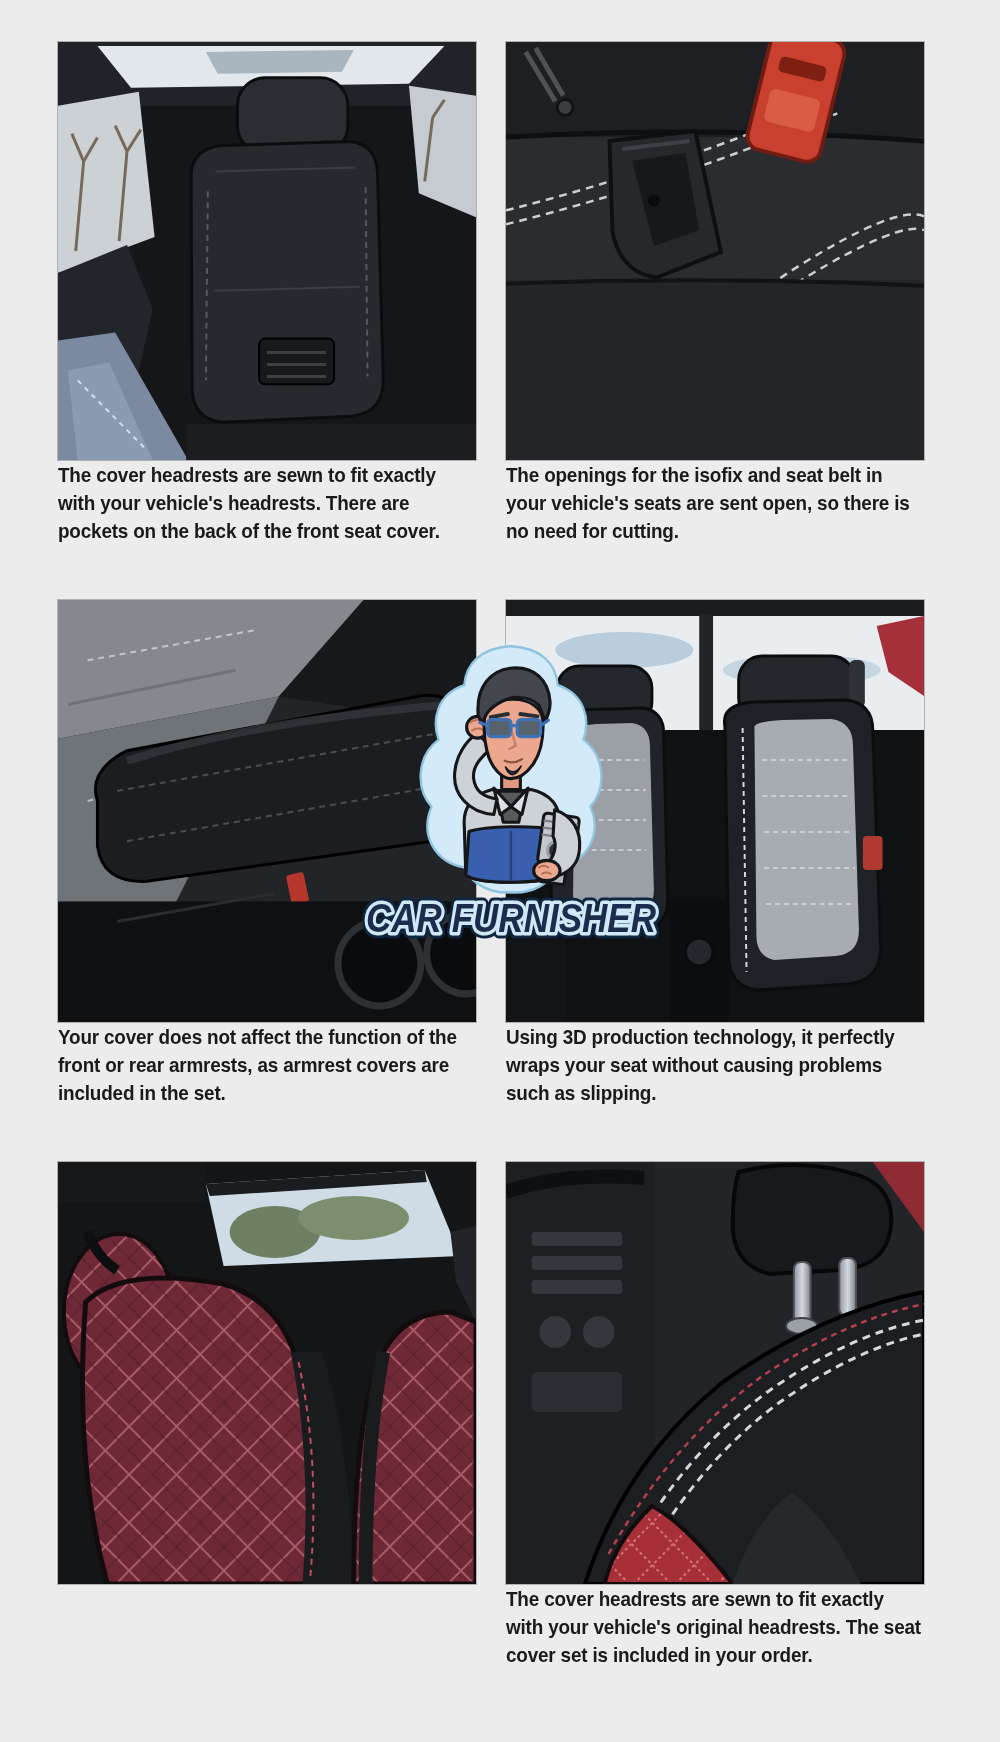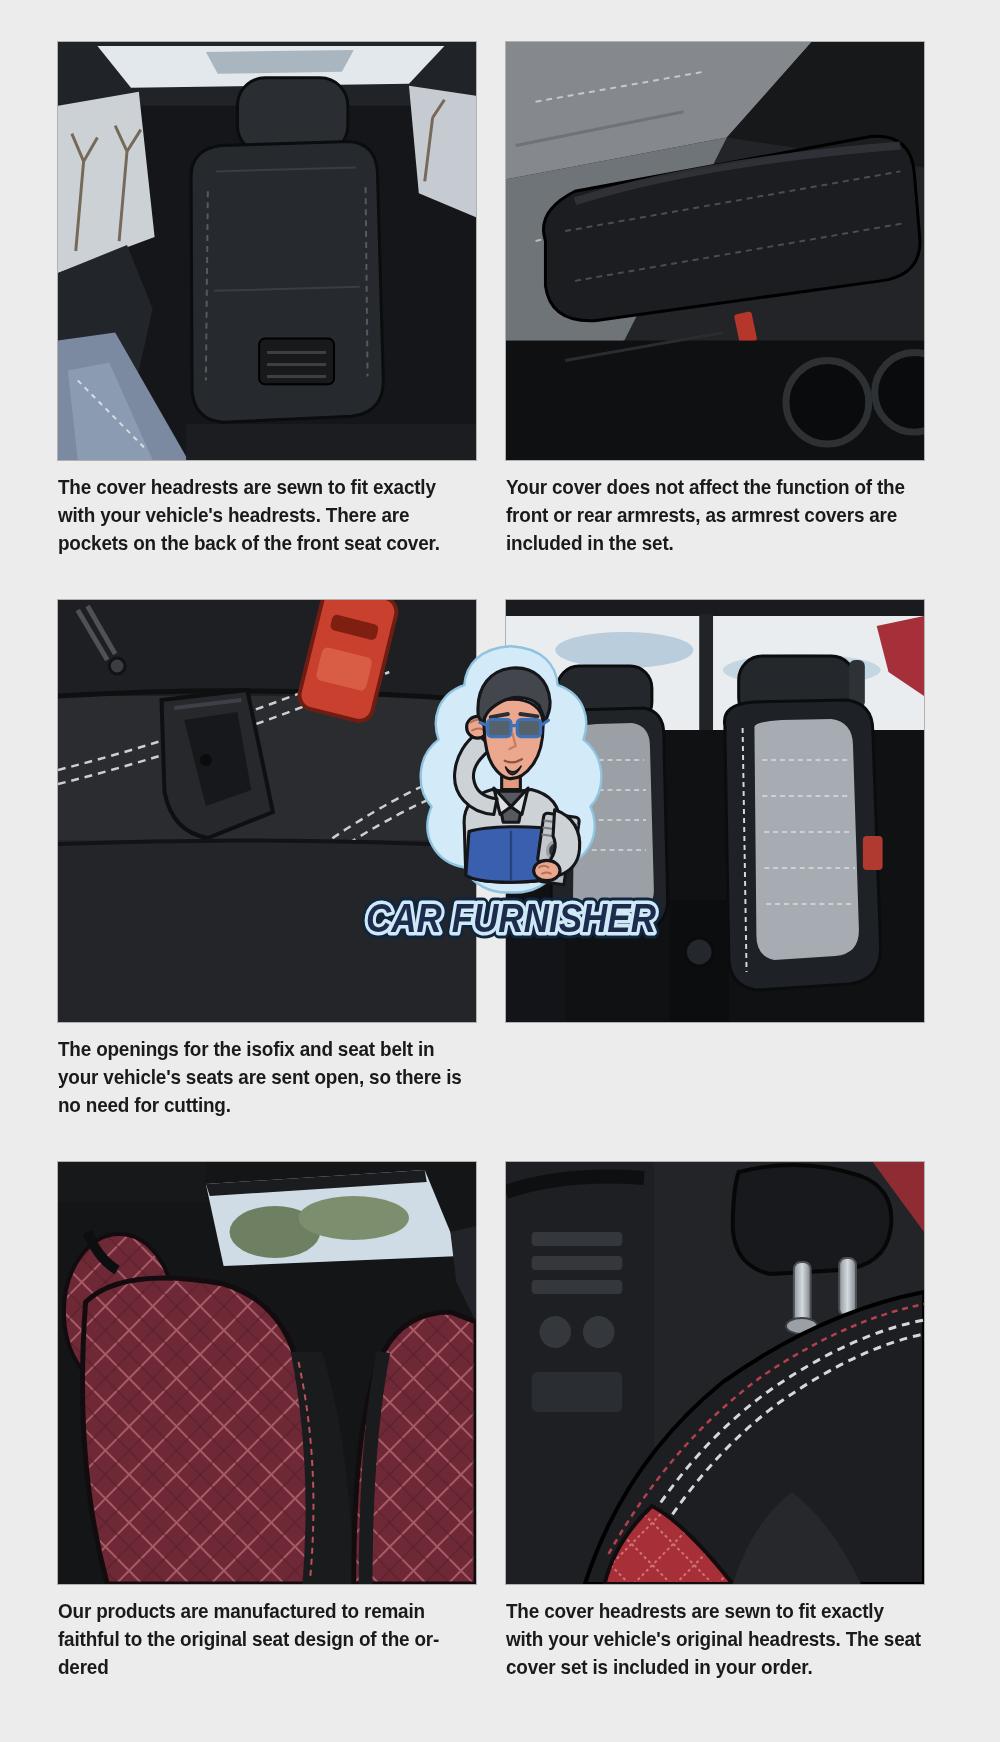--- a/index.html
+++ b/index.html
@@ -14,21 +14,21 @@
     display:grid;grid-template-columns:418px 418px;column-gap:30px;
   }
   .cell{margin:0;padding:0}
   .photo{
     width:418px;height:418px;overflow:hidden;background:#17191c;
     box-shadow:0 0 0 1px rgba(0,0,0,.25);
   }
   .cell:nth-child(n+3) .photo{height:422px}
   .photo svg{display:block;width:100%;height:100%}
   figcaption{
-    min-height:140px;box-sizing:border-box;padding:13px 0 0 0;
+    min-height:140px;box-sizing:border-box;padding:1px 0 0 0;
   }
   .cell:nth-child(n+5) figcaption{min-height:158px}
   .cap{
     display:inline-block;width:464px;
     transform:scaleX(0.9);transform-origin:0 0;
     font-size:21px;line-height:28px;font-weight:bold;
     color:#1a1a1a;letter-spacing:-0.2px;
   }
   .logo{
     position:absolute;left:356px;top:640px;width:310px;height:330px;z-index:5;
@@ -70,20 +70,53 @@
         <rect x="204" y="298" width="76" height="46" rx="6" fill="#17191b" stroke="#000" stroke-width="2"></rect>
         <path d="M212,312 h60 M212,324 h60 M212,336 h60" stroke="#3c4045" stroke-width="3"></path>
         <polygon points="0,300 58,292 132,420 0,420" fill="#7b8aa0"></polygon>
         <polygon points="10,330 52,322 96,420 20,420" fill="#93a2b8" opacity="0.7"></polygon>
         <path d="M20,340 L90,410" stroke="#d7dde6" stroke-width="2" stroke-dasharray="5 5" fill="none"></path>
         <rect x="130" y="384" width="294" height="36" fill="#1b1d20"></rect>
       </svg>
     </div>
     <figcaption>
       <span class="cap">The cover headrests are sewn to fit exactly with your vehicle's headrests. There are pockets on the back of the front seat cover.</span>
+    </figcaption>
+  </figure>
+
+  <figure class="cell">
+    <div class="photo">
+      <svg viewBox="0 0 424 422" preserveAspectRatio="none">
+        <rect width="424" height="422" fill="#2a2c2f"></rect>
+        <rect width="424" height="96" fill="#1d1f22"></rect>
+        <path d="M0,96 Q212,84 424,100" stroke="#0e0f11" stroke-width="5" fill="none"></path>
+        <path d="M20,10 L50,60 M30,6 L58,54" stroke="#4e5257" stroke-width="5" fill="none"></path>
+        <circle cx="60" cy="66" r="8" fill="#3a3e43" stroke="#101214" stroke-width="3"></circle>
+        <g stroke="#dfe2e5" stroke-width="2.5" stroke-dasharray="8 6" fill="none" opacity="0.9">
+          <path d="M0,170 Q160,130 330,60"></path>
+          <path d="M0,184 Q164,144 336,72"></path>
+          <path d="M120,422 Q200,300 300,240 T424,190"></path>
+          <path d="M108,422 Q192,292 294,228 T424,176"></path>
+          <path d="M250,422 Q320,360 424,330"></path>
+        </g>
+        <path d="M105,100 L192,90 L218,212 L152,238 Q116,232 108,192 Z" fill="#26282c" stroke="#0e0f11" stroke-width="4"></path>
+        <path d="M128,120 L182,112 L196,190 L150,206 Z" fill="#16181b"></path>
+        <path d="M118,108 L186,100" stroke="#3d4147" stroke-width="4" fill="none"></path>
+        <circle cx="150" cy="160" r="6" fill="#0a0b0c"></circle>
+        <g transform="rotate(14 290 70)">
+          <rect x="252" y="-10" width="76" height="126" rx="14" fill="#c9402e" stroke="#6f1d12" stroke-width="4"></rect>
+          <rect x="266" y="18" width="48" height="16" rx="5" fill="#7e1f12"></rect>
+          <rect x="264" y="52" width="52" height="34" rx="6" fill="#e06a50" opacity="0.7"></rect>
+        </g>
+        <rect x="0" y="240" width="424" height="182" fill="#232528"></rect>
+        <path d="M0,244 Q212,236 424,246" stroke="#121316" stroke-width="4" fill="none"></path>
+      </svg>
+    </div>
+    <figcaption>
+      <span class="cap">The openings for the isofix and seat belt in your vehicle's seats are sent open, so there is no need for cutting.</span>
     </figcaption>
   </figure>
 
   <figure class="cell">
     <div class="photo">
       <svg viewBox="0 0 424 420" preserveAspectRatio="none">
         <rect width="424" height="420" fill="#222427"></rect>
         <polygon points="0,0 310,0 224,96 0,138" fill="#85898e"></polygon>
         <polygon points="310,0 424,0 424,126 224,96" fill="#17181a"></polygon>
         <path d="M30,60 L200,30" stroke="#c5c8cb" stroke-width="2" stroke-dasharray="6 5" fill="none"></path>
@@ -101,53 +134,20 @@
       </svg>
     </div>
     <figcaption>
       <span class="cap">Your cover does not affect the function of the front or rear armrests, as armrest covers are included in the set.</span>
     </figcaption>
   </figure>
 
   <figure class="cell">
     <div class="photo">
       <svg viewBox="0 0 424 422" preserveAspectRatio="none">
-        <rect width="424" height="422" fill="#2a2c2f"></rect>
-        <rect width="424" height="96" fill="#1d1f22"></rect>
-        <path d="M0,96 Q212,84 424,100" stroke="#0e0f11" stroke-width="5" fill="none"></path>
-        <path d="M20,10 L50,60 M30,6 L58,54" stroke="#4e5257" stroke-width="5" fill="none"></path>
-        <circle cx="60" cy="66" r="8" fill="#3a3e43" stroke="#101214" stroke-width="3"></circle>
-        <g stroke="#dfe2e5" stroke-width="2.5" stroke-dasharray="8 6" fill="none" opacity="0.9">
-          <path d="M0,170 Q160,130 330,60"></path>
-          <path d="M0,184 Q164,144 336,72"></path>
-          <path d="M120,422 Q200,300 300,240 T424,190"></path>
-          <path d="M108,422 Q192,292 294,228 T424,176"></path>
-          <path d="M250,422 Q320,360 424,330"></path>
-        </g>
-        <path d="M105,100 L192,90 L218,212 L152,238 Q116,232 108,192 Z" fill="#26282c" stroke="#0e0f11" stroke-width="4"></path>
-        <path d="M128,120 L182,112 L196,190 L150,206 Z" fill="#16181b"></path>
-        <path d="M118,108 L186,100" stroke="#3d4147" stroke-width="4" fill="none"></path>
-        <circle cx="150" cy="160" r="6" fill="#0a0b0c"></circle>
-        <g transform="rotate(14 290 70)">
-          <rect x="252" y="-10" width="76" height="126" rx="14" fill="#c9402e" stroke="#6f1d12" stroke-width="4"></rect>
-          <rect x="266" y="18" width="48" height="16" rx="5" fill="#7e1f12"></rect>
-          <rect x="264" y="52" width="52" height="34" rx="6" fill="#e06a50" opacity="0.7"></rect>
-        </g>
-        <rect x="0" y="240" width="424" height="182" fill="#232528"></rect>
-        <path d="M0,244 Q212,236 424,246" stroke="#121316" stroke-width="4" fill="none"></path>
-      </svg>
-    </div>
-    <figcaption>
-      <span class="cap">The openings for the isofix and seat belt in your vehicle's seats are sent open, so there is no need for cutting.</span>
-    </figcaption>
-  </figure>
-
-  <figure class="cell">
-    <div class="photo">
-      <svg viewBox="0 0 424 422" preserveAspectRatio="none">
         <rect width="424" height="422" fill="#101113"></rect>
         <rect x="0" y="14" width="424" height="116" fill="#e9edf0"></rect>
         <rect width="424" height="16" fill="#1a1b1e"></rect>
         <ellipse cx="120" cy="50" rx="70" ry="18" fill="#b9cddd"></ellipse>
         <ellipse cx="300" cy="70" rx="80" ry="16" fill="#c4d6e2"></ellipse>
         <polygon points="376,26 424,16 424,96 388,72" fill="#a6303a"></polygon>
         <rect x="196" y="14" width="14" height="116" fill="#212327"></rect>
         <g>
           <rect x="52" y="66" width="96" height="58" rx="22" fill="#24272b" stroke="#0b0c0d" stroke-width="3"></rect>
           <path d="M44,130 Q40,112 70,110 L140,108 Q160,112 160,134 L164,300 Q164,326 138,330 L70,334 Q46,330 46,306 Z" fill="#202327" stroke="#0b0c0d" stroke-width="3"></path>
@@ -161,20 +161,23 @@
           <path d="M252,128 Q250,122 280,120 L330,119 Q352,122 352,146 L358,330 Q358,354 334,356 L272,360 Q254,356 254,336 Z" fill="#a6acb1"></path>
           <path d="M260,160 h88 M260,196 h90 M262,232 h90 M262,268 h92 M264,304 h90" stroke="#cdd1d5" stroke-width="2" stroke-dasharray="5 4"></path>
           <rect x="362" y="236" width="20" height="34" rx="4" fill="#b03a30"></rect>
           <path d="M240,128 L244,372" stroke="#d6d9dc" stroke-width="2" stroke-dasharray="5 4" fill="none"></path>
         </g>
         <rect x="166" y="300" width="60" height="122" fill="#0c0d0f"></rect>
         <circle cx="196" cy="352" r="14" fill="#24272b" stroke="#0a0b0c" stroke-width="3"></circle>
         <rect x="0" y="340" width="60" height="82" fill="#131417"></rect>
       </svg>
     </div>
+    <figcaption>
+      <span class="cap">Using 3D production technology, it perfectly wraps your seat without causing problems such as slipping.</span>
+    </figcaption>
   </figure>
 
   <figure class="cell">
     <div class="photo">
       <svg viewBox="0 0 424 422" preserveAspectRatio="none">
         <defs>
           <pattern id="quilt5" width="34" height="34" patternUnits="userSpaceOnUse" patternTransform="rotate(45)">
             <rect width="34" height="34" fill="#6e2836"></rect>
             <path d="M0,0 H34 M0,34 H34 M0,0 V34 M34,0 V34" stroke="#a85a66" stroke-width="2"></path>
             <path d="M0,17 H34 M17,0 V34" stroke="#531f29" stroke-width="1"></path>
@@ -189,23 +192,20 @@
         <ellipse cx="62" cy="150" rx="56" ry="78" fill="url(#quilt5)" stroke="#120c0e" stroke-width="4"></ellipse>
         <path d="M28,140 Q16,300 50,422 L252,422 Q268,310 244,206 Q228,140 168,122 Q66,104 28,140 Z" fill="url(#quilt5)" stroke="#120c0e" stroke-width="5"></path>
         <path d="M236,190 Q258,300 248,422 L300,422 Q296,280 268,190 Z" fill="#1a1b1d"></path>
         <path d="M244,200 Q266,300 256,414" stroke="#c0505c" stroke-width="2" stroke-dasharray="6 5" fill="none"></path>
         <path d="M300,422 Q300,250 330,190 Q352,150 398,150 L424,160 L424,422 Z" fill="url(#quilt5)" stroke="#120c0e" stroke-width="5"></path>
         <path d="M330,190 Q312,280 312,422" stroke="#1a1b1d" stroke-width="14" fill="none"></path>
         <path d="M60,108 Q40,96 30,70" stroke="#0d0e10" stroke-width="10" fill="none"></path>
         <rect x="0" y="0" width="150" height="40" fill="#17181a"></rect>
       </svg>
     </div>
-    <figcaption>
-      <span class="cap">Our products are manufactured to remain faithful to the original seat design of the or-dered</span>
-    </figcaption>
   </figure>
 
   <figure class="cell">
     <div class="photo">
       <svg viewBox="0 0 424 422" preserveAspectRatio="none">
         <defs>
           <pattern id="quilt6" width="30" height="30" patternUnits="userSpaceOnUse" patternTransform="rotate(45)">
             <rect width="30" height="30" fill="#a62f38"></rect>
             <path d="M0,0 H30 M0,30 H30 M0,0 V30 M30,0 V30" stroke="#d2727a" stroke-width="2" stroke-dasharray="3 3"></path>
           </pattern>

